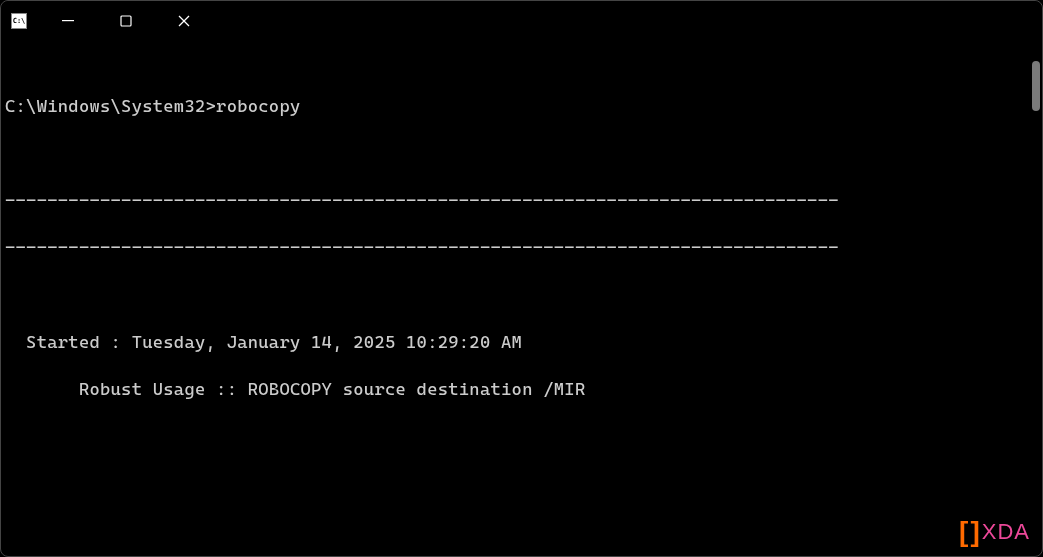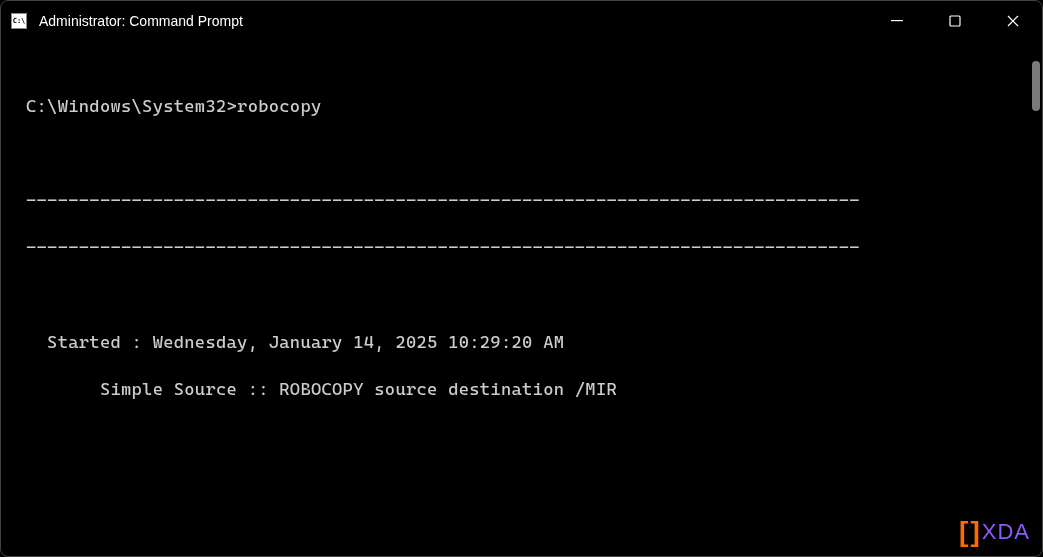--- a/index.html
+++ b/index.html
@@ -72,21 +72,20 @@
       font-family: 'Cascadia Mono', 'Consolas', monospace;
       font-size: 17.5px;
       color: #cccccc;
       line-height: 1.35;
       white-space: pre;
       letter-spacing: 0.3px;
       position: relative;
     }
     .terminal-line {
       min-height: 1.35em;
-      margin-left: 21px;
     }
     .scrollbar {
       position: absolute;
       right: 2px;
       top: 60px;
       width: 8px;
       height: 50px;
       background: #7a7a7a;
       border-radius: 4px;
     }
@@ -98,33 +97,32 @@
       align-items: center;
       gap: 2px;
     }
     .watermark .bracket {
       color: #ff6a00;
       font-size: 28px;
       font-weight: bold;
       font-family: Arial, sans-serif;
     }
     .watermark .xda {
-      color: #8b5cf6;
+      color: #ec4899;
       font-size: 22px;
       font-weight: 300;
       letter-spacing: 1px;
       font-family: Arial, sans-serif;
     }
   </style>
 </head>
 <body>
 
 <div class="titlebar">
   <div class="titlebar-icon">C:\</div>
-  <div class="titlebar-title">Administrator: Command Prompt</div>
   <div class="window-controls">
     <div class="window-control minimize">
       <svg viewBox="0 0 12 2">
           <rect width="12" height="1.2" fill="white"></rect>
         </svg>
     </div>
     <div class="window-control maximize">
       <svg viewBox="0 0 12 12">
           <rect x="1" y="1" width="10" height="10" fill="none" stroke="white" stroke-width="1.2" rx="1"></rect>
         </svg>
@@ -137,22 +135,22 @@
     </div>
   </div>
 </div>
 
 <div class="terminal">
 <div class="terminal-line"><span>C:\Windows\System32&gt;</span><span>robocopy</span></div>
 <div class="terminal-line"></div>
 <div class="terminal-line">-------------------------------------------------------------------------------</div>
 <div class="terminal-line">-------------------------------------------------------------------------------</div>
 <div class="terminal-line"></div>
-<div class="terminal-line">  Started : Wednesday, January 14, 2025 10:29:20 AM</div>
-<div class="terminal-line">       Simple Source :: ROBOCOPY source destination /MIR</div>
+<div class="terminal-line">  Started : Tuesday, January 14, 2025 10:29:20 AM</div>
+<div class="terminal-line">       Robust Usage :: ROBOCOPY source destination /MIR</div>
 <div class="terminal-line"></div>
 
 
 
 
 
 
 
 
 

